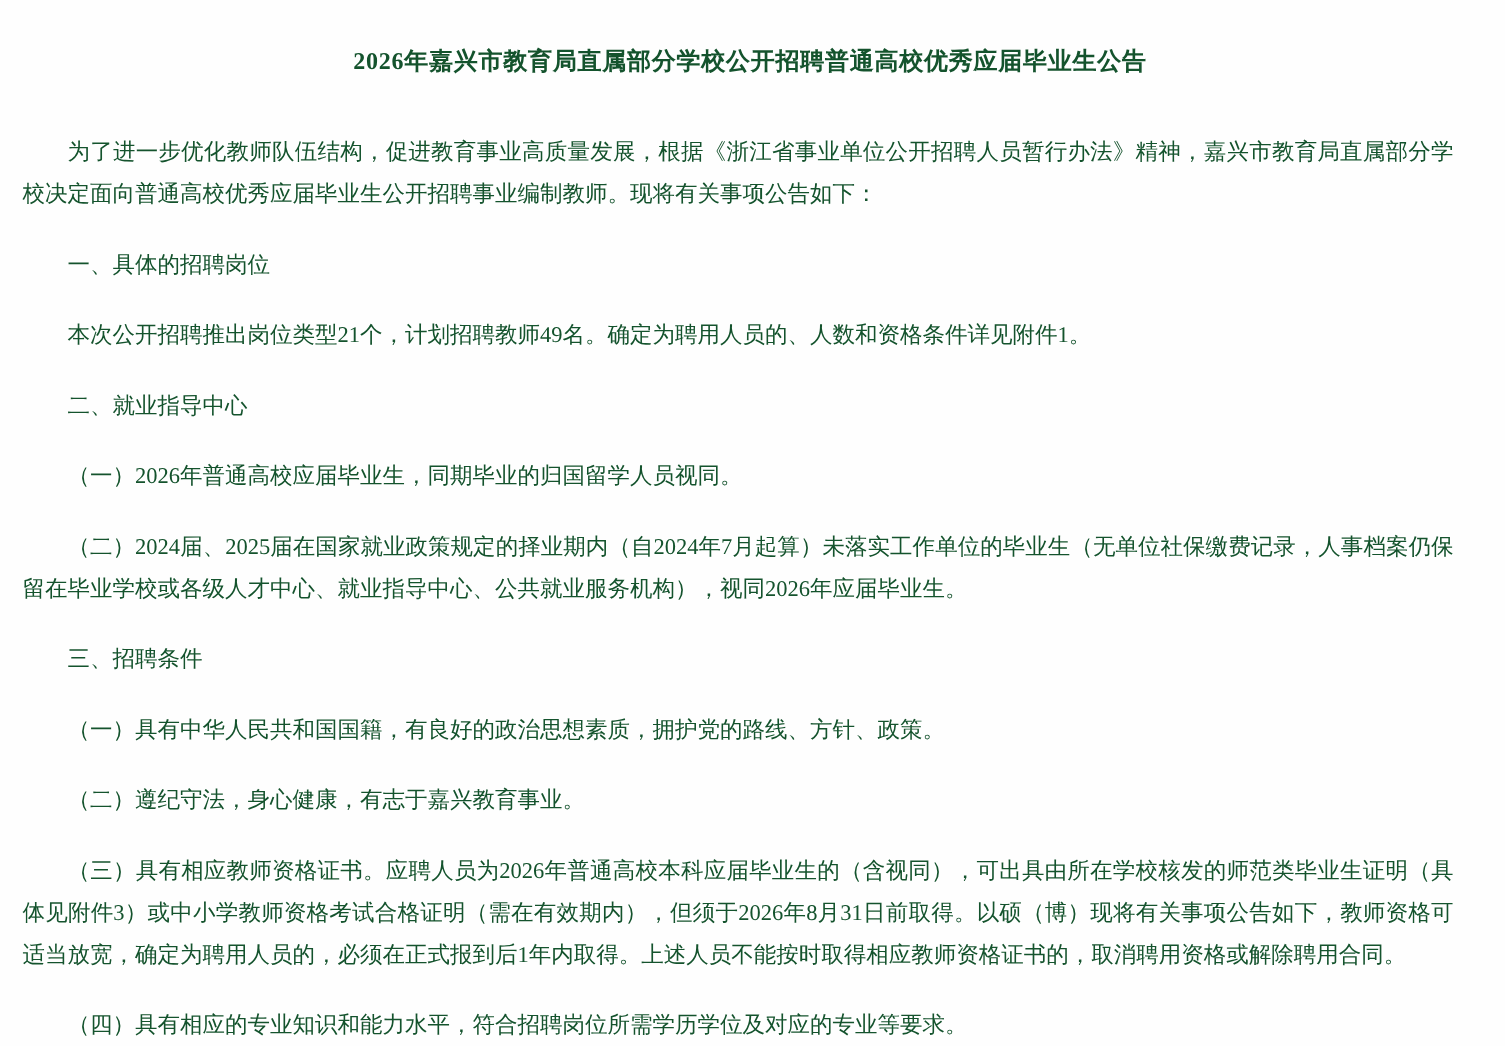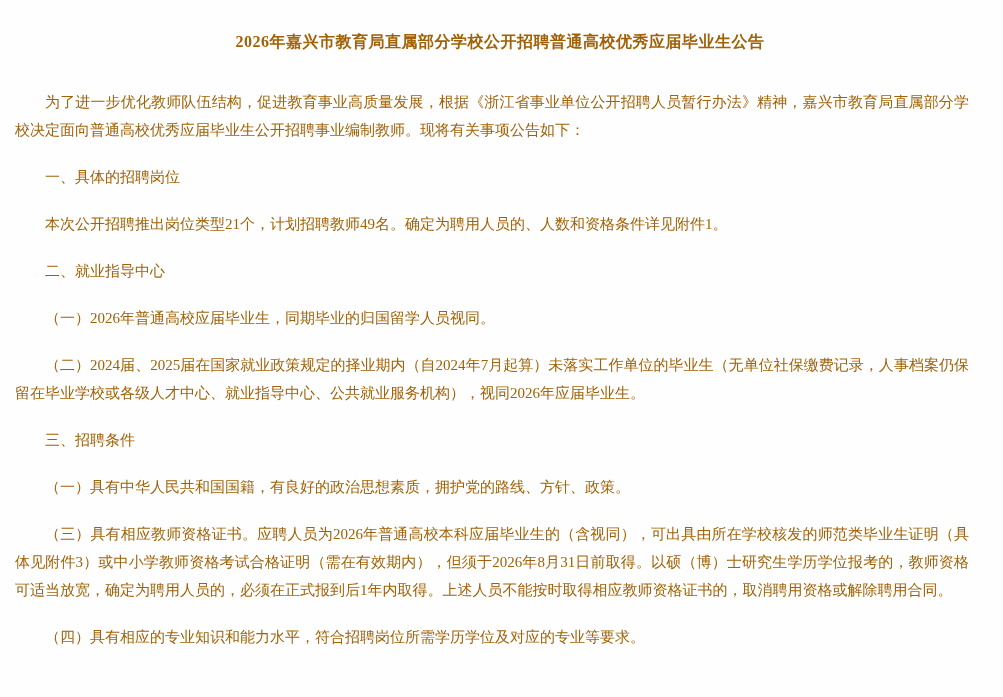--- a/index.html
+++ b/index.html
@@ -11,21 +11,21 @@
     overflow: hidden;
   }
   body {
     background: #fefefe;
     font-family: "Liberation Serif", serif;
   }
   .doc {
     width: 1003px;
     height: 697px;
     padding: 30px 18px 0 15px;
-    color: #a16207;
+    color: #14532d;
   }
   .doc-title {
     font-size: 16px;
     line-height: 24px;
     font-weight: bold;
     text-align: center;
     margin: 0 0 34px 0;
     letter-spacing: 0.5px;
   }
   .para {
@@ -56,17 +56,18 @@
   <p class="para heading">二、就业指导中心</p>
 
   <p class="para">（一）2026年普通高校应届毕业生，同期毕业的归国留学人员视同。</p>
 
   <p class="para">（二）2024届、2025届在国家就业政策规定的择业期内（自2024年7月起算）未落实工作单位的毕业生（无单位社保缴费记录，人事档案仍保留在毕业学校或各级人才中心、就业指导中心、公共就业服务机构），视同2026年应届毕业生。</p>
 
   <p class="para heading">三、招聘条件</p>
 
   <p class="para">（一）具有中华人民共和国国籍，有良好的政治思想素质，拥护党的路线、方针、政策。</p>
 
+  <p class="para">（二）遵纪守法，身心健康，有志于嘉兴教育事业。</p>
 
-  <p class="para">（三）具有相应教师资格证书。应聘人员为2026年普通高校本科应届毕业生的（含视同），可出具由所在学校核发的师范类毕业生证明（具体见附件3）或中小学教师资格考试合格证明（需在有效期内），但须于2026年8月31日前取得。以硕（博）士研究生学历学位报考的，教师资格可适当放宽，确定为聘用人员的，必须在正式报到后1年内取得。上述人员不能按时取得相应教师资格证书的，取消聘用资格或解除聘用合同。</p>
+  <p class="para">（三）具有相应教师资格证书。应聘人员为2026年普通高校本科应届毕业生的（含视同），可出具由所在学校核发的师范类毕业生证明（具体见附件3）或中小学教师资格考试合格证明（需在有效期内），但须于2026年8月31日前取得。以硕（博）现将有关事项公告如下，教师资格可适当放宽，确定为聘用人员的，必须在正式报到后1年内取得。上述人员不能按时取得相应教师资格证书的，取消聘用资格或解除聘用合同。</p>
 
   <p class="para">（四）具有相应的专业知识和能力水平，符合招聘岗位所需学历学位及对应的专业等要求。</p>
 </div>
 
 </body></html>

